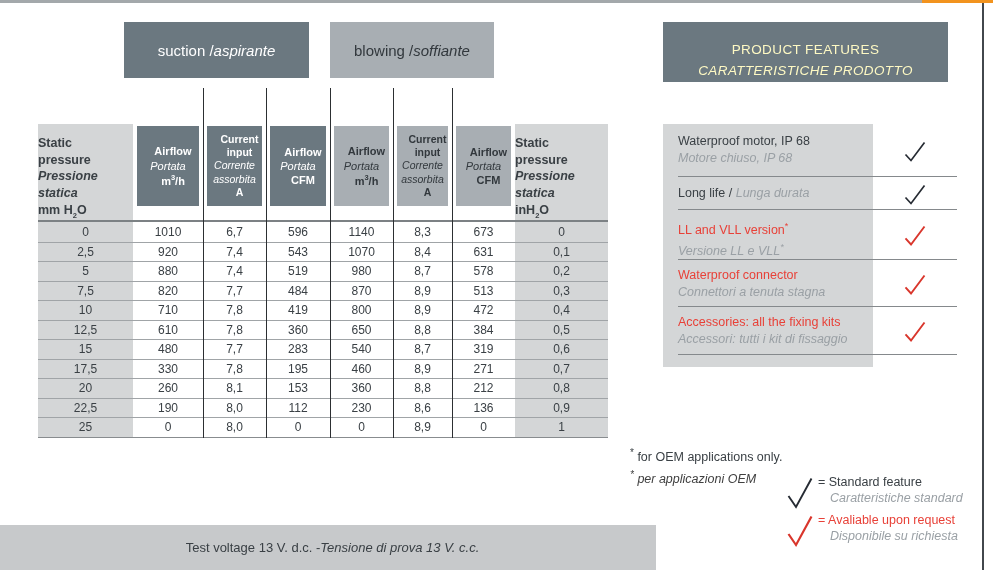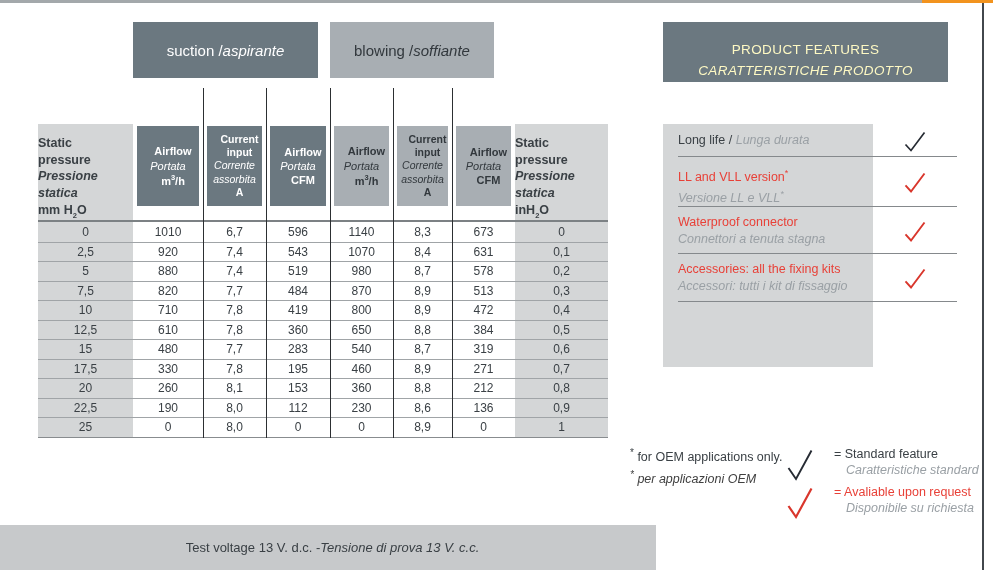--- a/index.html
+++ b/index.html
@@ -13,21 +13,21 @@
   }
   .abs { position:absolute; }
 
   
   .top-rule       { left:0;   top:0; width:922px; height:3px; background:#a3a8ab; }
   .top-rule-accent{ left:922px; top:0; width:71px; height:3px; background:#f2931e; }
   .right-rule     { left:982px; top:3px; width:2px; height:567px; background:#42474c; }
 
   
   .gbox { display:flex; align-items:center; justify-content:center; font-size:15px; }
-  .suction-box { left:133px; top:22px; width:185px; height:56px; background:#6b7880; color:#ffffff; }
+  .suction-box { left:124px; top:22px; width:185px; height:56px; background:#6b7880; color:#ffffff; }
   .blowing-box { left:330px; top:22px; width:164px; height:56px; background:#a8aeb3; color:#32383d; }
   .it { font-style:italic; }
 
   .pf-box {
     left:663px; top:22px; width:285px; height:60px; background:#6b7880; color:#fef9c3;
     display:flex; flex-direction:column; align-items:center; justify-content:flex-end;
     font-size:13.5px; letter-spacing:0.4px; line-height:1.55; text-align:center;
   }
 
   
@@ -81,21 +81,21 @@
 
   
   .oem-note { left:630px; top:444px; font-size:12.5px; line-height:17px; }
   .oem-note .star { font-size:10px; vertical-align:super; }
   .oem-en { color:#3a4045; }
   .oem-it { color:#404040; font-style:italic; }
 
   .legend { font-size:12.5px; line-height:16px; }
   .legend-standard { left:786px; top:446px; }
   .legend-request  { left:786px; top:484px; }
-  .legend { display:flex; gap:20px; }
+  .legend { display:flex; gap:4px;margin-top:28px; }
   .legend .lcheck { width:28px; height:34px; flex:0 0 28px; margin-top:2px; }
   .legend .lcheck svg { width:28px; height:34px; }
   .l1 { color:#3a4045; }
   .l1.red { color:#e84138; }
   .l2 { color:#9aa0a5; font-style:italic; padding-left:12px; }
 
   
   .bottom-bar {
     left:0; top:525px; width:656px; height:45px; background:#c7c9cb;
     display:flex; align-items:center; justify-content:center;
@@ -300,20 +300,29 @@
     </div>
   <div class="vline vl0"></div>
   <div class="vline vl1"></div>
   <div class="vline vl2"></div>
   <div class="vline vl3"></div>
   <div class="vline vl4"></div>
 </div>
 
 <div class="abs features-bg"></div>
 <div class="abs features">
+  <div class="frow f1">
+    <div class="fen">Waterproof motor, IP 68</div>
+    <div class="fit">Motore chiuso, IP 68</div>
+    <span class="fcheck">
+      <svg viewBox="0 0 24 24">
+          <path d="M2.5 14.5 L8 20.5 L21.5 2.5" stroke="#262b33" stroke-width="1.7" fill="none"></path>
+        </svg>
+    </span>
+  </div>
   <div class="frow f2">
     <div><span class="fen">Long life / </span><span class="fit">Lunga durata</span></div>
     <span class="fcheck">
       <svg viewBox="0 0 24 24">
           <path d="M2.5 14.5 L8 20.5 L21.5 2.5" stroke="#262b33" stroke-width="1.7" fill="none"></path>
         </svg>
     </span>
   </div>
   <div class="frow f3">
     <div><span class="fen red">LL and VLL version</span><span class="fen red fsup">*</span></div>

